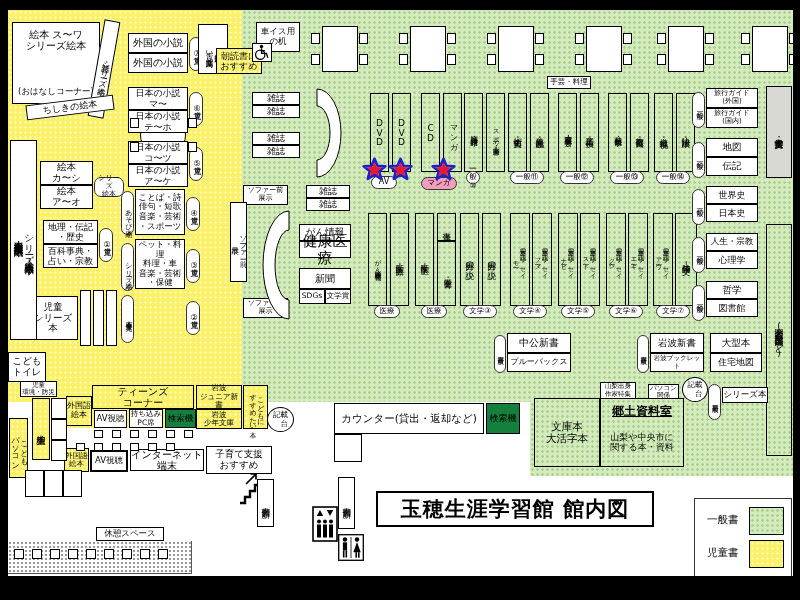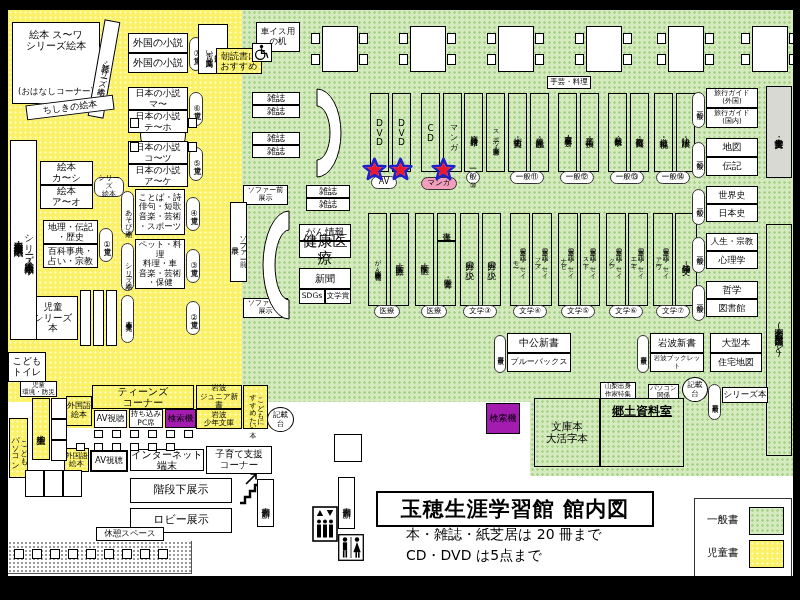--- a/index.html
+++ b/index.html
@@ -6,52 +6,50 @@
     font-family:"DejaVu Sans",sans-serif;}
   #map{position:absolute;left:8px;top:10px;width:785px;height:566px;background:#fff;overflow:hidden;}
   .it{position:absolute;display:flex;align-items:center;justify-content:center;text-align:center;
       line-height:1.12;white-space:pre-line;box-sizing:border-box;color:#000;font-size:9px;}
   .ybg{background-color:#FAF169;background-image:radial-gradient(#FFFBAD 1px, transparent 1.4px);background-size:5px 5px;}
   .gbg{background-color:#D5EBBF;background-image:radial-gradient(#A7D48A 1.1px, transparent 1.5px);background-size:5px 5px;}
   .b{background:#fff;border:1px solid #000;}
   .tr{background:transparent;border:1px solid #000;}
   .yb{border:1px solid #000;background-color:#FAF169;background-image:radial-gradient(#FFFBAD 1px, transparent 1.4px);background-size:5px 5px;}
   .gb{border:1px solid #000;background-color:#D5EBBF;background-image:radial-gradient(#A7D48A 1.1px, transparent 1.5px);background-size:5px 5px;}
-  .pk{background:#a21caf;border:1px solid #000;}
+  .pk{background:#15803d;border:1px solid #000;}
   .tg{background:#fff;border:1px solid #333;border-radius:7px;}
   .pkt{background:#F29FBE;}
   .vt{background:#fff;border:1px solid #333;border-radius:7px;writing-mode:vertical-rl;text-orientation:upright;letter-spacing:-1px;}
   .vb{background:#fff;border:1px solid #000;writing-mode:vertical-rl;text-orientation:upright;letter-spacing:-0.5px;}
   .vy{border:1px solid #000;writing-mode:vertical-rl;text-orientation:upright;letter-spacing:-0.5px;background-color:#FAF169;background-image:radial-gradient(#FFFBAD 1px, transparent 1.4px);background-size:5px 5px;}
   .vg{border:1px solid #000;writing-mode:vertical-rl;text-orientation:upright;letter-spacing:-0.5px;background-color:#D5EBBF;background-image:radial-gradient(#A7D48A 1.1px, transparent 1.5px);background-size:5px 5px;}
   .vgr{border:1px solid #000;writing-mode:vertical-rl;text-orientation:upright;background:#D9D9D3;}
   .shf{border:1px solid #000;writing-mode:vertical-rl;text-orientation:upright;background:transparent;letter-spacing:-0.5px;overflow:hidden;}
   .lb{background:none;border:none;}
   .kyo{font-weight:bold;text-decoration:underline;}
   .ch{background:#fff;border:1px solid #000;}
   .tbl{background:#fff;border:1px solid #000;}
-  .crc{background:#fff;border:1px solid #000;border-radius:50%;}
+  .crc{background:#fff;border:1px solid #000;border-radius:50%;text-align:right;}
   .thick{border-width:2.5px;}
   .dot{background-color:#fff;background-image:radial-gradient(#999 0.8px, transparent 1px);background-size:4px 4px;border-bottom:1.5px solid #555;border-right:1.5px solid #555;}
   .topal{align-items:flex-start;padding-top:6px;}
   #title-box{position:absolute;left:368px;top:481px;width:274px;height:32px;border:2px solid #000;
     display:flex;align-items:center;justify-content:center;font-size:21px;font-weight:bold;letter-spacing:1px;}
   .note{position:absolute;left:398px;width:270px;height:18px;font-size:14px;display:flex;align-items:center;}
   #legend{position:absolute;left:686px;top:488px;width:96px;height:80px;border:1.5px solid #333;background:#fff;}
   .leg-label{position:absolute;left:12px;width:42px;height:16px;font-size:10.5px;display:flex;align-items:center;}
   .leg-sw{position:absolute;left:54px;width:33px;height:26px;border:1px solid #000;}
   svg{display:block;}
 </style>
 </head>
 <body>
 
 <div id="map">
   <div id="title-box">玉穂生涯学習館 館内図</div>
-  <div class="note" style="top:516px;">本・雑誌・紙芝居は 20 冊まで</div>
-  <div class="note" style="top:537px;">CD・DVD は5点まで</div>
   <div id="legend">
     <div class="leg-label" style="top:13px;">一般書</div>
     <div class="leg-sw gbg" style="top:8px;"></div>
     <div class="leg-label" style="top:46px;">児童書</div>
     <div class="leg-sw ybg" style="top:41px;"></div>
   </div>
 <div class="it ybg" style="left: 0px; top: 0px; width: 234px; height: 392px;"></div>
     <div class="it ybg" style="left: 50px; top: 392px; width: 198px; height: 26px;"></div>
     <div class="it gbg" style="left: 234px; top: 0px; width: 551px; height: 392px;"></div>
     <div class="it gbg" style="left: 522px; top: 392px; width: 263px; height: 74px;"></div>
@@ -159,50 +157,49 @@
     <div class="it vy" style="left: 235px; top: 375px; width: 25px; height: 44px; font-size: 7px;">こどもに
 すすめたい本</div>
     <div class="it crc" style="left: 259px; top: 397px; width: 27px; height: 25px; font-size: 7.5px;">記載
 台</div>
     <div class="it yb" style="left: 56px; top: 438px; width: 25px; height: 24px; font-size: 7.5px;">外国語
 絵本</div>
     <div class="it b thick" style="left: 82px; top: 440px; width: 38px; height: 22px; font-size: 8.5px;">AV視聴</div>
     <div class="it b" style="left: 122px; top: 439px; width: 74px; height: 22px; font-size: 10px;">インターネット
 端末</div>
     <div class="it b" style="left: 198px; top: 436px; width: 66px; height: 28px; font-size: 9.5px;">子育て支援
-コーナー</div>
+おすすめ</div>
     <div class="it vy" style="left: 24px; top: 388px; width: 18px; height: 62px; font-size: 9px;">大型絵本</div>
     <div class="it b" style="left: 43px; top: 388px; width: 16px; height: 21px;"></div>
     <div class="it b" style="left: 43px; top: 409px; width: 16px; height: 21px;"></div>
     <div class="it b" style="left: 43px; top: 430px; width: 16px; height: 21px;"></div>
     <div class="it vy" style="left: 1px; top: 408px; width: 19px; height: 60px; font-size: 8px;">こども
 パソコン</div>
     <div class="it b" style="left: 17px; top: 460px; width: 19px; height: 27px;"></div>
     <div class="it b" style="left: 36px; top: 460px; width: 19px; height: 27px;"></div>
     <div class="it b" style="left: 55px; top: 460px; width: 19px; height: 27px;"></div>
-    <div class="it b" style="left: 122px; top: 468px; width: 102px; height: 25px; font-size: 11px;">階段下展示</div>
     <div class="it lb" style="left: 229px; top: 461px; width: 26px; height: 34px;"><svg viewBox="0 0 26 34" width="26" height="34">
         <path d="M3 32 H8 V26 H13 V20 H18 V14 H23 V8" fill="none" stroke="#000" stroke-width="2.4"></path>
         <path d="M9 13 L19 3 M19 3 H13.5 M19 3 V8.5" stroke="#000" stroke-width="1.7" fill="none"></path>
       </svg></div>
     <div class="it vb" style="left: 249px; top: 469px; width: 17px; height: 48px; font-size: 8.5px;">新刊図書</div>
-    <div class="it b" style="left: 122px; top: 498px; width: 102px; height: 25px; font-size: 11px;">ロビー展示</div>
     <div class="it lb" style="left: 304px; top: 496px; width: 26px; height: 36px;"><svg viewBox="0 0 26 36" width="26" height="36">
         <rect x="1" y="1" width="24" height="34" fill="#fff" stroke="#000" stroke-width="1.6"></rect>
         <path d="M8 4 L4.8 10 H11.2 Z" fill="#000"></path>
         <path d="M14.8 4 H21.2 L18 10 Z" fill="#000"></path>
         <circle cx="7" cy="15.5" r="2" fill="#000"></circle>
         <rect x="5" y="18.5" width="4" height="13" fill="#000"></rect>
         <circle cx="13" cy="15.5" r="2" fill="#000"></circle>
         <rect x="11" y="18.5" width="4" height="13" fill="#000"></rect>
         <circle cx="19" cy="15.5" r="2" fill="#000"></circle>
         <rect x="17" y="18.5" width="4" height="13" fill="#000"></rect>
       </svg></div>
     <div class="it b" style="left: 88px; top: 517px; width: 68px; height: 14px; font-size: 8.5px;">休憩スペース</div>
     <div class="it dot" style="left: 0px; top: 531px; width: 184px; height: 33px;"></div>
+    <div class="it b" style="left: 326px; top: 393px; width: 150px; height: 31px; font-size: 10.5px;">カウンター(貸出・返却など)</div>
     <div class="it pk" style="left: 478px; top: 393px; width: 34px; height: 31px; font-size: 9px;">検索機</div>
     <div class="it b" style="left: 326px; top: 424px; width: 28px; height: 28px;"></div>
     <div class="it b" style="left: 248px; top: 12px; width: 44px; height: 30px; font-size: 8.5px;">車イス用
 の机</div>
     <div class="it b" style="left: 244px; top: 33px; width: 20px; height: 19px;"><svg viewBox="0 0 20 19" width="18" height="17">
         <circle cx="8" cy="12" r="5.2" fill="none" stroke="#000" stroke-width="1.4"></circle>
         <circle cx="9.5" cy="2.8" r="1.9" fill="#000"></circle>
         <path d="M9.5 4.8 V10.5 H15 L16.5 15.5" fill="none" stroke="#000" stroke-width="1.5"></path>
         <path d="M9.5 7.6 H13.5" stroke="#000" stroke-width="1.5"></path>
       </svg></div>
@@ -312,20 +309,22 @@
     <div class="it b" style="left: 640px; top: 374px; width: 31px; height: 16px; font-size: 6.5px;">パソコン
 関係</div>
     <div class="it crc" style="left: 674px; top: 367px; width: 26px; height: 25px; font-size: 7.5px;">記載
 台</div>
     <div class="it vt" style="left: 700px; top: 374px; width: 13px; height: 36px; font-size: 6.5px;">一般新書</div>
     <div class="it b" style="left: 714px; top: 377px; width: 46px; height: 16px; font-size: 8.5px;">シリーズ本</div>
     <div class="it gb" style="left: 526px; top: 388px; width: 66px; height: 69px; font-size: 10.5px;">文庫本
 大活字本</div>
     <div class="it gb" style="left: 592px; top: 388px; width: 84px; height: 69px;"></div>
     <div class="it lb kyo" style="left: 594px; top: 394px; width: 80px; height: 16px; font-size: 12px;">郷土資料室</div>
+    <div class="it lb" style="left: 594px; top: 414px; width: 80px; height: 36px; font-size: 9px;">山梨や中央市に
+関する本・資料</div>
     <div class="it vb" style="left: 330px; top: 467px; width: 17px; height: 52px; font-size: 8.5px;">新刊図書</div>
     <div class="it lb" style="left: 330px; top: 524px; width: 26px; height: 27px;"><svg viewBox="0 0 26 27" width="26" height="27">
         <rect x="0.7" y="0.7" width="24.6" height="25.6" fill="#fff" stroke="#000" stroke-width="1.3"></rect>
         <line x1="13" y1="3" x2="13" y2="24" stroke="#000" stroke-width="0.8"></line>
         <circle cx="7" cy="5.5" r="2.2" fill="#000"></circle>
         <rect x="4.9" y="8.3" width="4.2" height="8.2" fill="#000"></rect>
         <rect x="4.9" y="16.5" width="1.6" height="7" fill="#000"></rect>
         <rect x="7.5" y="16.5" width="1.6" height="7" fill="#000"></rect>
         <circle cx="19" cy="5.5" r="2.2" fill="#000"></circle>
         <path d="M19 8 L15.3 18.2 H22.7 Z" fill="#000"></path>

